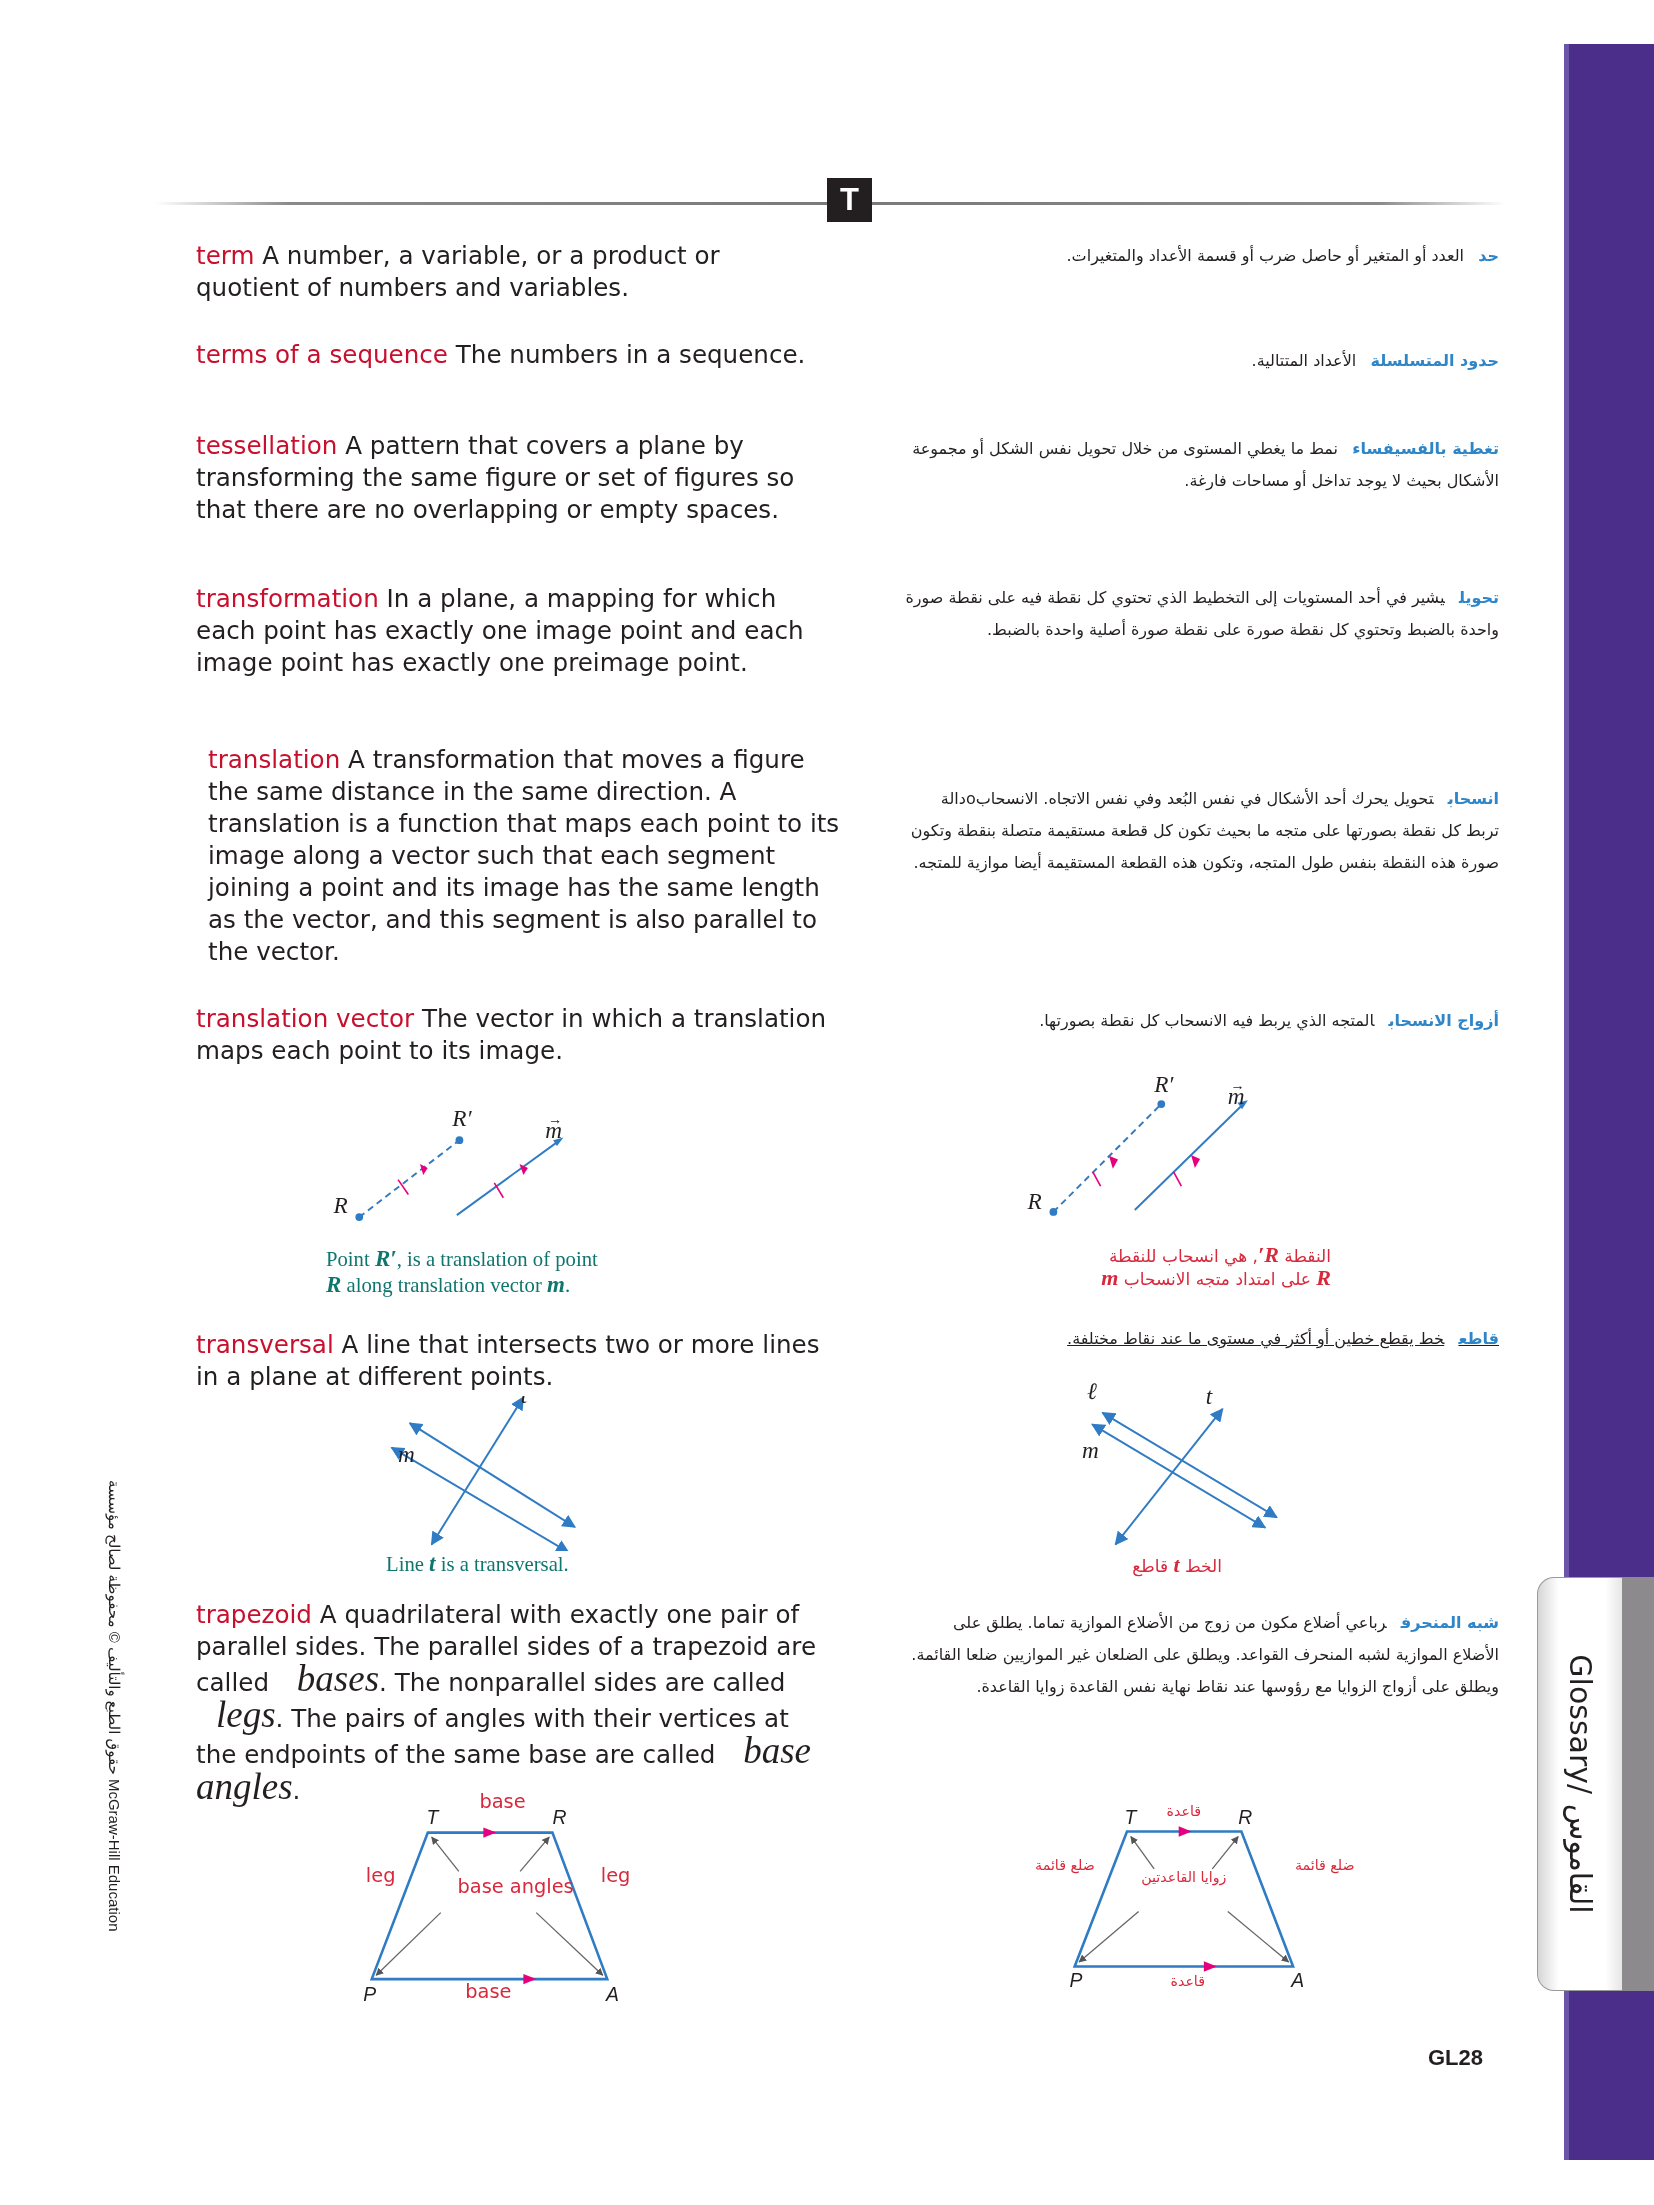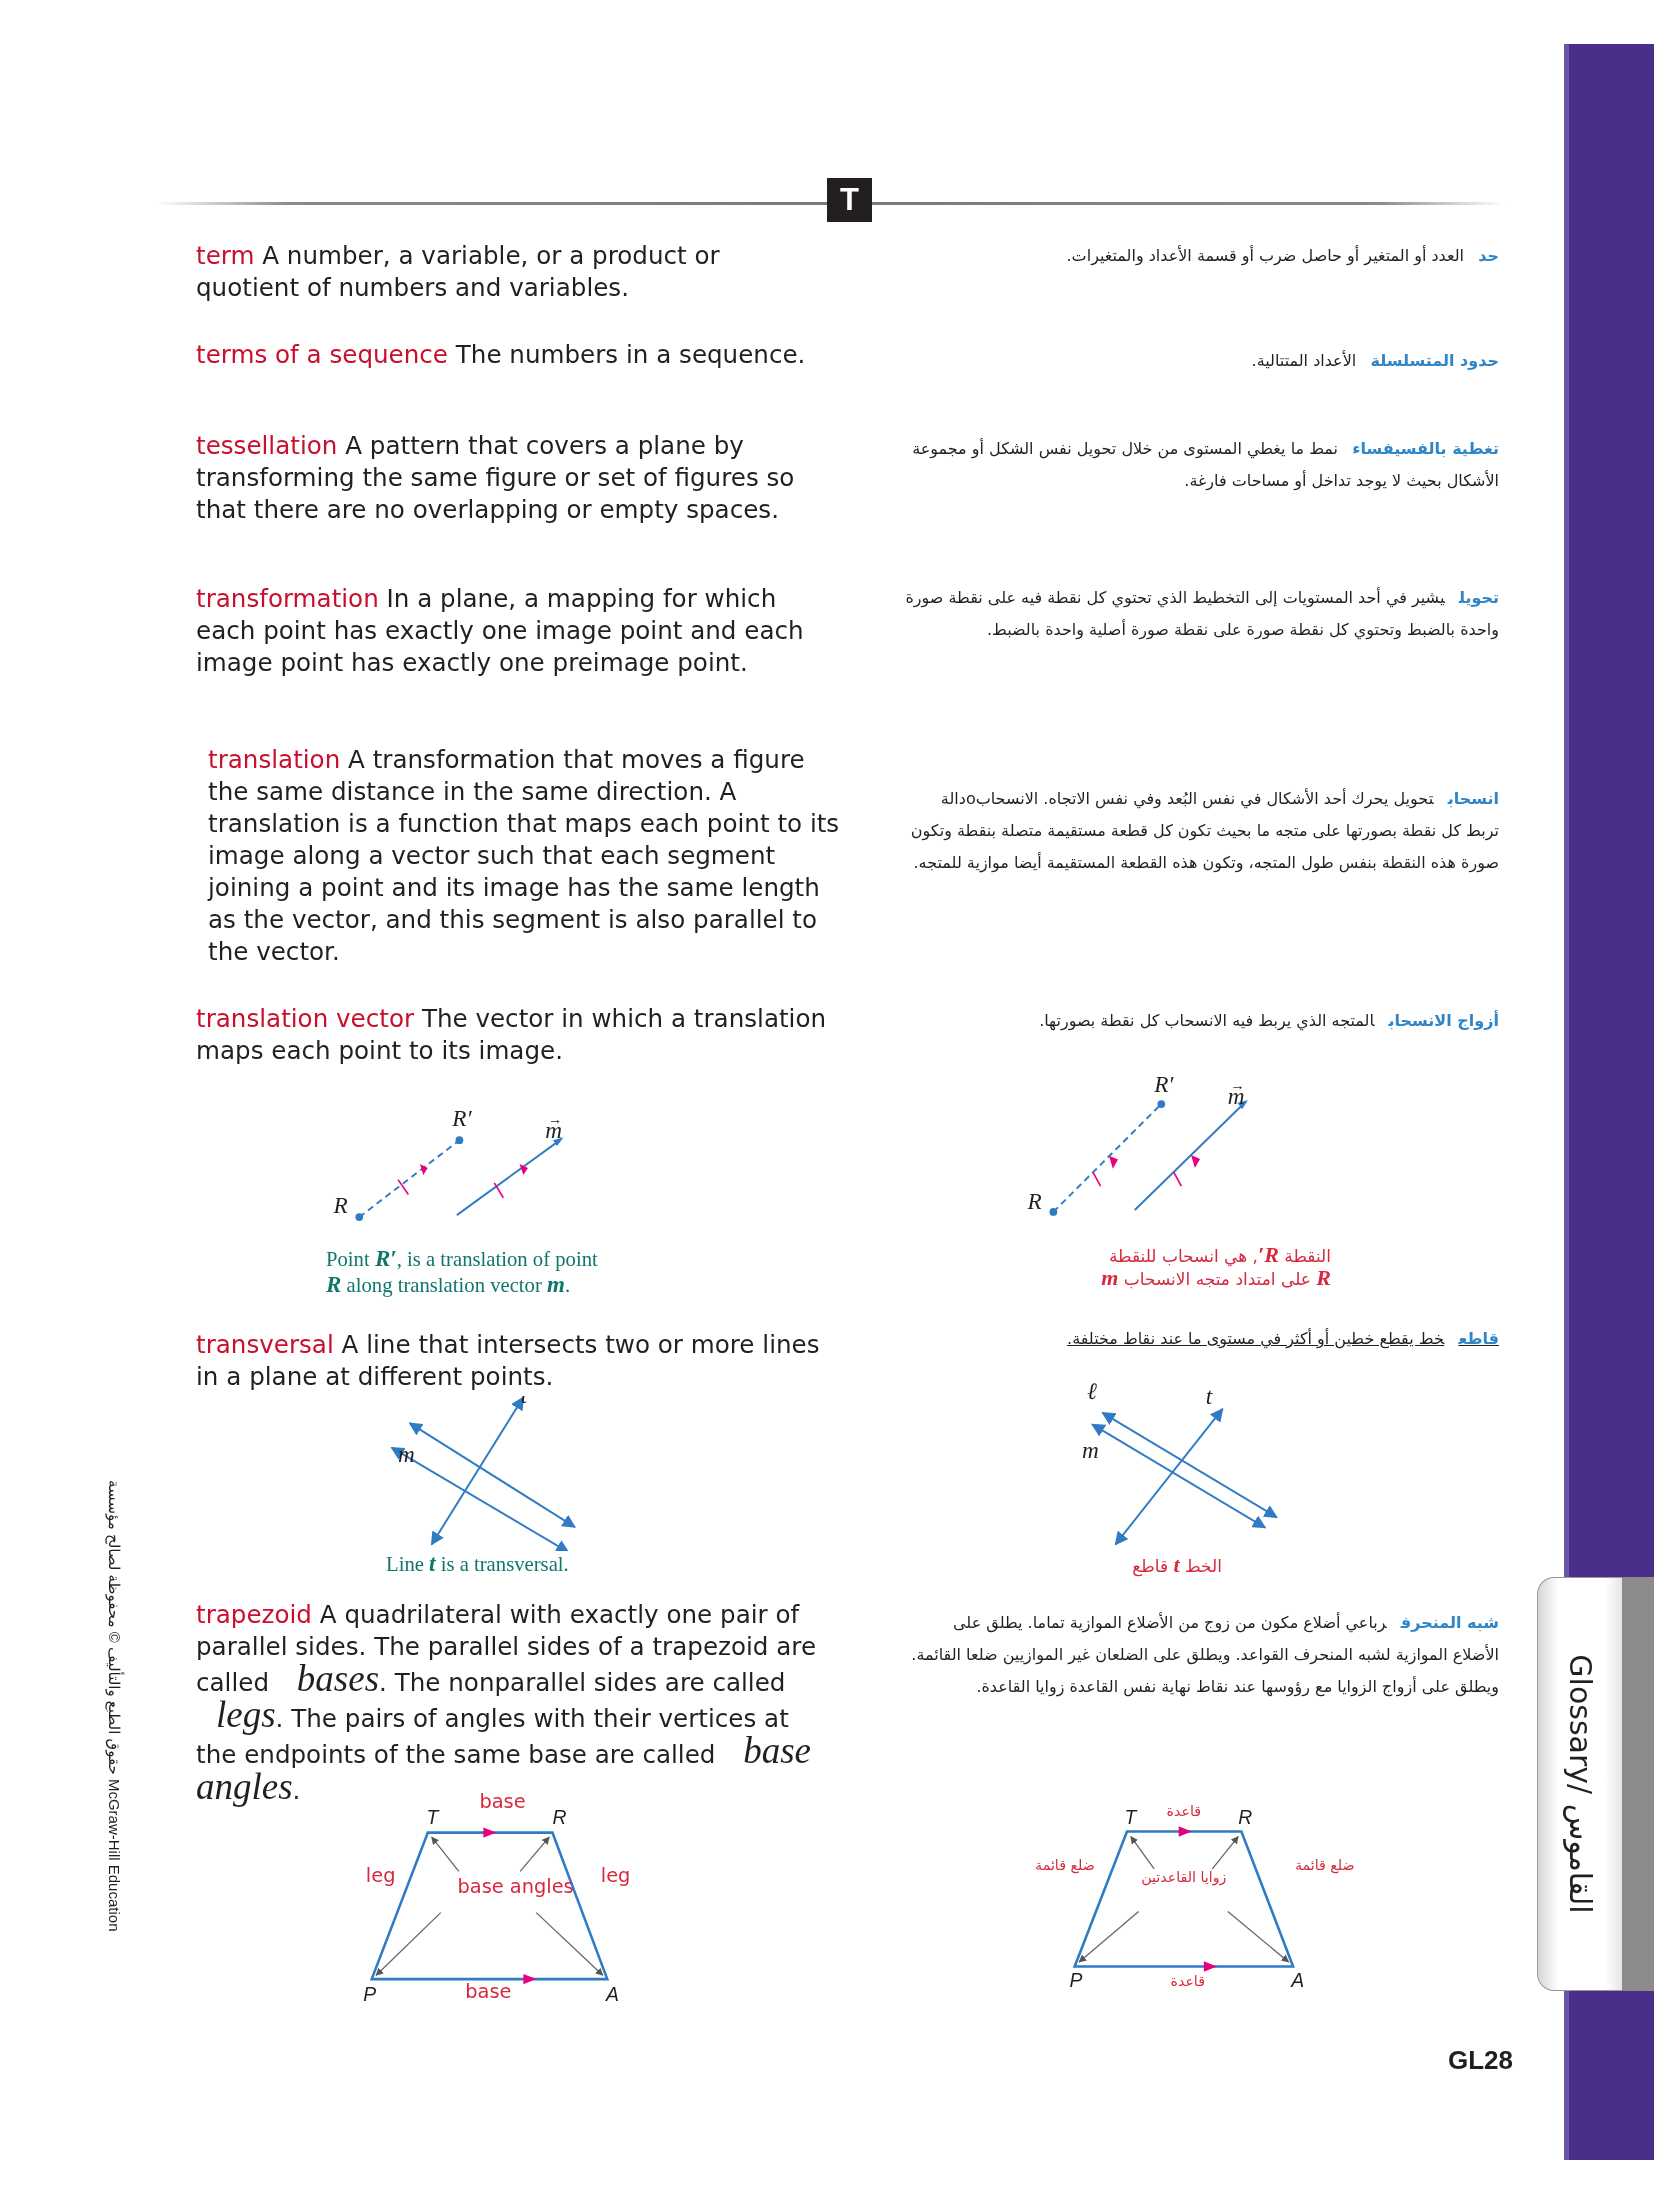--- a/index.html
+++ b/index.html
@@ -22,21 +22,21 @@
   .tab { left: 1537px; top: 1577px; width: 118px; height: 414px; }
   .tab-white { position: absolute; left: 0; top: 0; width: 85px; height: 414px;
                background: linear-gradient(to right, #d6d6d6, #ffffff 25%, #ffffff 80%, #e6e6e6);
                border-radius: 17px 0 0 17px; border: 1.9px solid #9a9a9a; border-right: none;
                box-sizing: border-box; }
   .tab-grey { position: absolute; left: 85px; top: 0; width: 32px; height: 414px; background: #8c8a8c; }
   .tab-label { position: absolute; left: 43px; top: 207px; transform: translate(-50%,-50%) rotate(90deg);
                white-space: nowrap; font-family: "DejaVu Sans", sans-serif; font-size: 30px; color: #231f20; }
 
   .page-num { left: 1428px; top: 2045px; font-family: "Liberation Sans", sans-serif; font-weight: bold;
-              font-size: 26px; color: #231f20; margin-left: 20px; }
+              font-size: 22px; color: #231f20; }
 
   .copyright { left: 123px; top: 1480px; transform-origin: 0 0; transform: translate(0,0) rotate(90deg);
                white-space: nowrap; font-family: "Liberation Sans", sans-serif; font-size: 15px; color: #231f20;
                width: 472px; }
 
   
   .en { left: 196px; width: 633px; font-family: "DejaVu Sans", sans-serif; font-size: 24.6px;
         line-height: 32px; color: #231f20; }
   .en .term { color: #c8102e; font-weight: normal; margin-right: 7.8px; }
   .en i { font-family: "Liberation Serif", serif; font-size: 37px; margin-left: 20px; }

